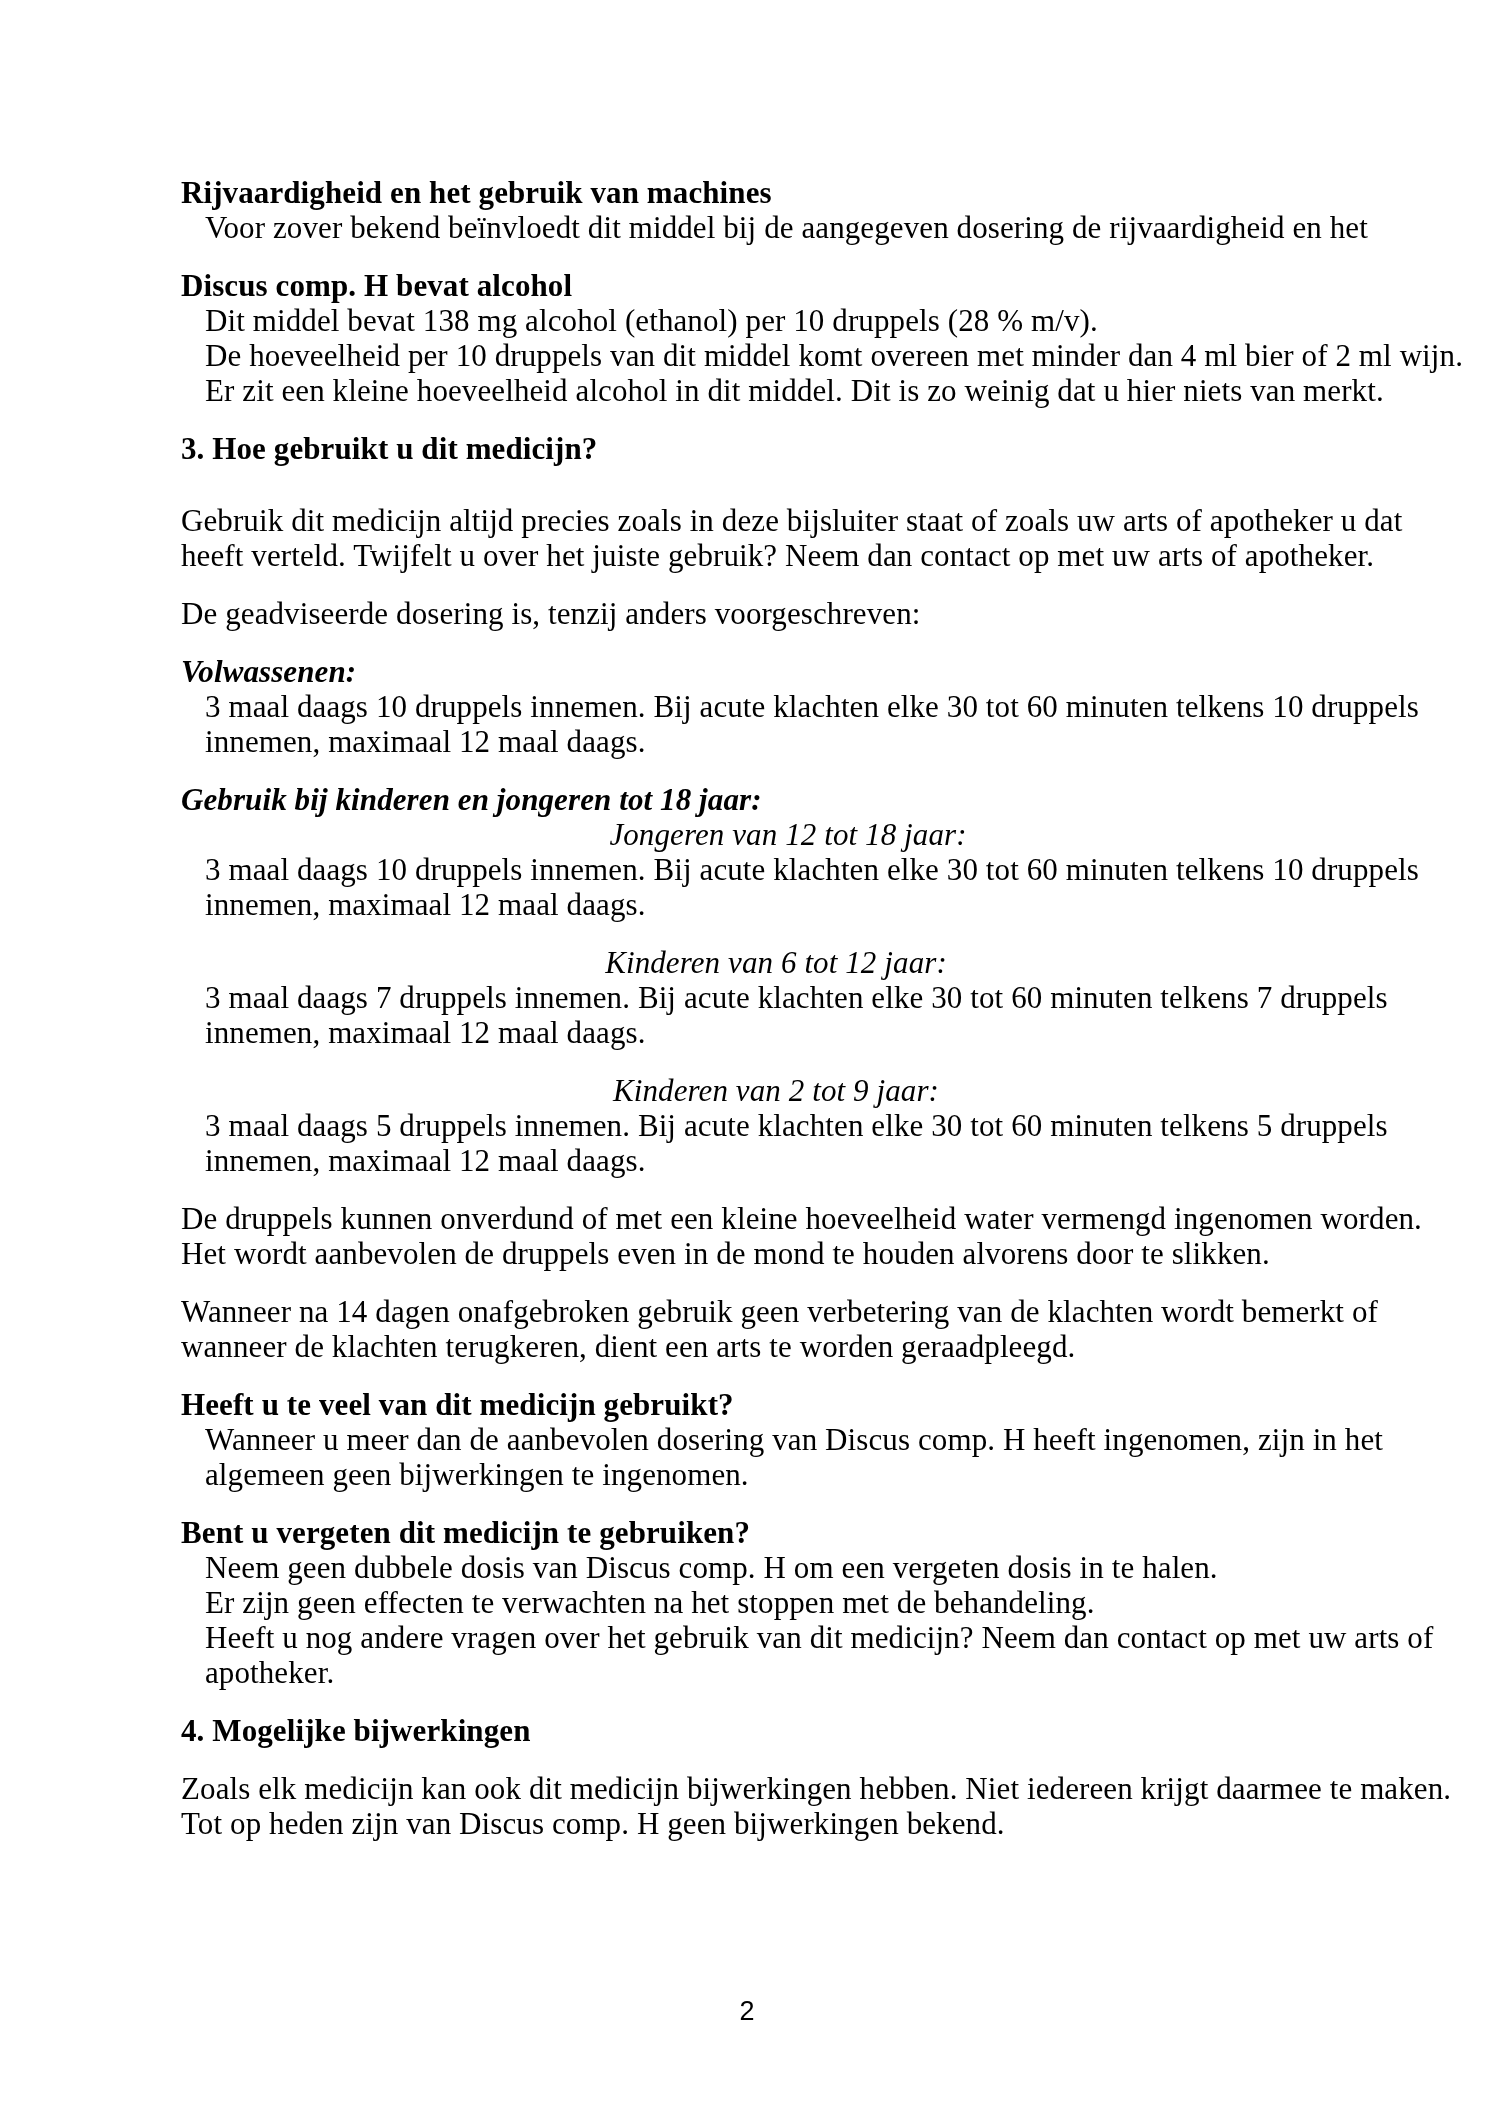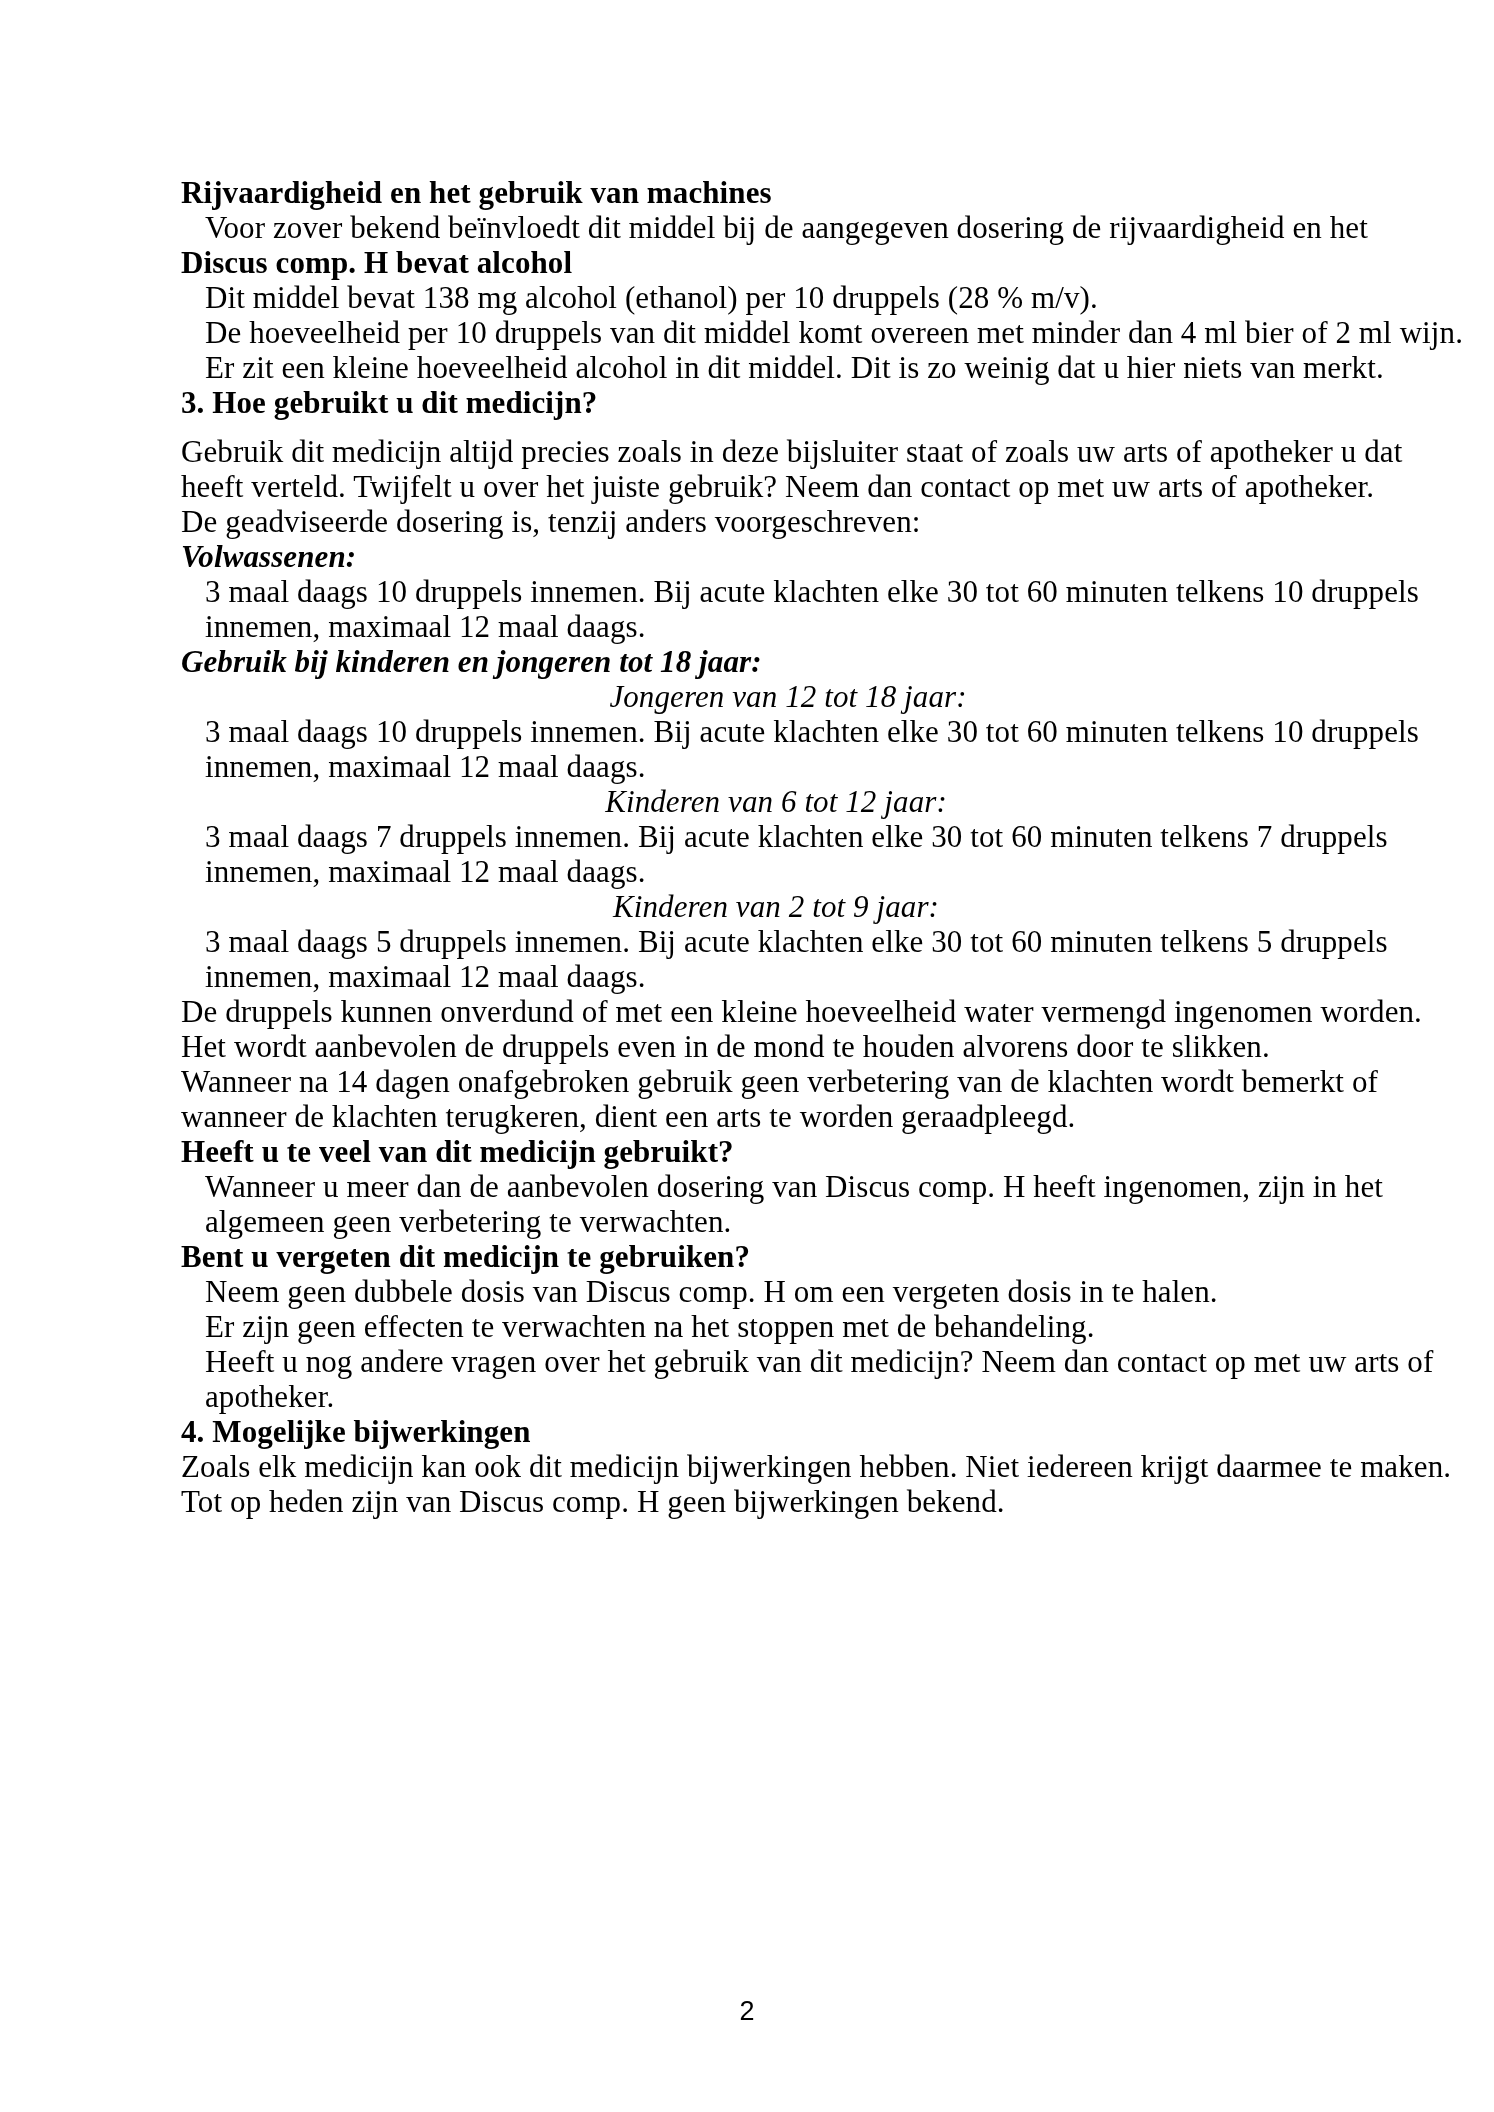--- a/index.html
+++ b/index.html
@@ -16,21 +16,21 @@
     font-family: "Liberation Serif", "DejaVu Serif", serif;
     overflow: hidden;
   }
   .content {
     position: absolute;
     left: 181px;
     top: 175px;
     width: 1190px;
   }
   .block { margin: 0; }
-  .block + .block { }
+  .block + .block { margin-top: 23px; }
   .block.tight { margin-top: 0; margin-left: 24px; }
   .block.extra-after { padding-bottom: 14px; }
   .line {
     font-size: 31px;
     line-height: 35px;
     white-space: pre;
     letter-spacing: 0.1px;
   }
   .bold .line { font-weight: bold; }
   .italic .line { font-style: italic; text-align: center; }
@@ -113,21 +113,21 @@
       </div>
       <div class="block body">
         <div class="line">Wanneer na 14 dagen onafgebroken gebruik geen verbetering van de klachten wordt bemerkt of</div>
         <div class="line">wanneer de klachten terugkeren, dient een arts te worden geraadpleegd.</div>
       </div>
       <div class="block bold">
         <div class="line">Heeft u te veel van dit medicijn gebruikt?</div>
       </div>
       <div class="block body tight">
         <div class="line">Wanneer u meer dan de aanbevolen dosering van Discus comp. H heeft ingenomen, zijn in het</div>
-        <div class="line">algemeen geen verbetering te verwachten.</div>
+        <div class="line">algemeen geen bijwerkingen te ingenomen.</div>
       </div>
       <div class="block bold">
         <div class="line">Bent u vergeten dit medicijn te gebruiken?</div>
       </div>
       <div class="block body tight">
         <div class="line">Neem geen dubbele dosis van Discus comp. H om een vergeten dosis in te halen.</div>
       </div>
       <div class="block body tight">
         <div class="line">Er zijn geen effecten te verwachten na het stoppen met de behandeling.</div>
         <div class="line">Heeft u nog andere vragen over het gebruik van dit medicijn? Neem dan contact op met uw arts of</div>

